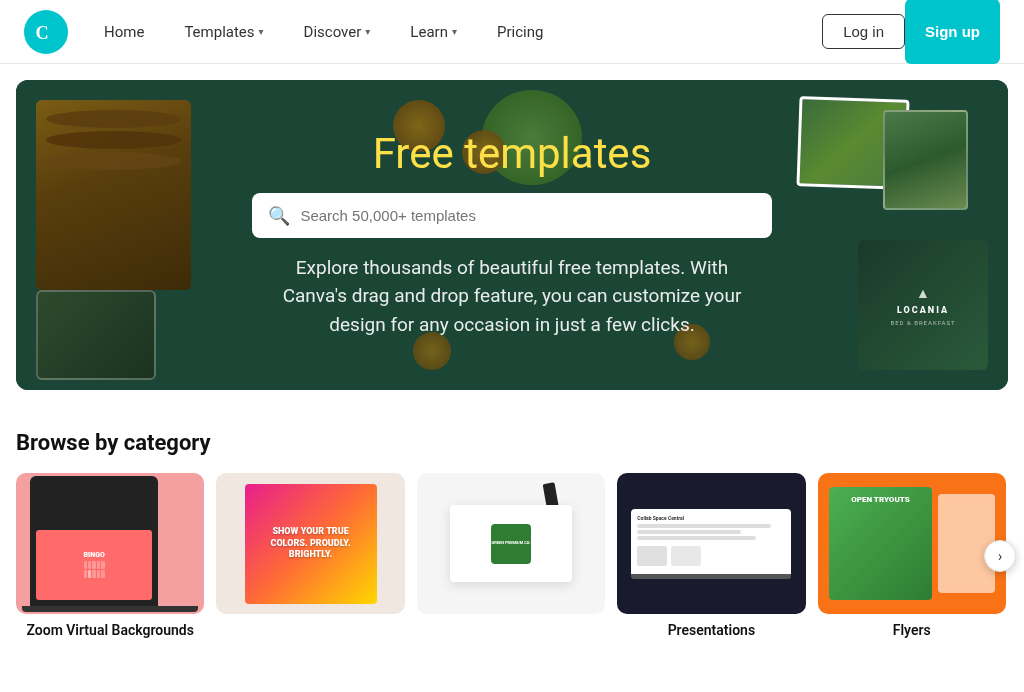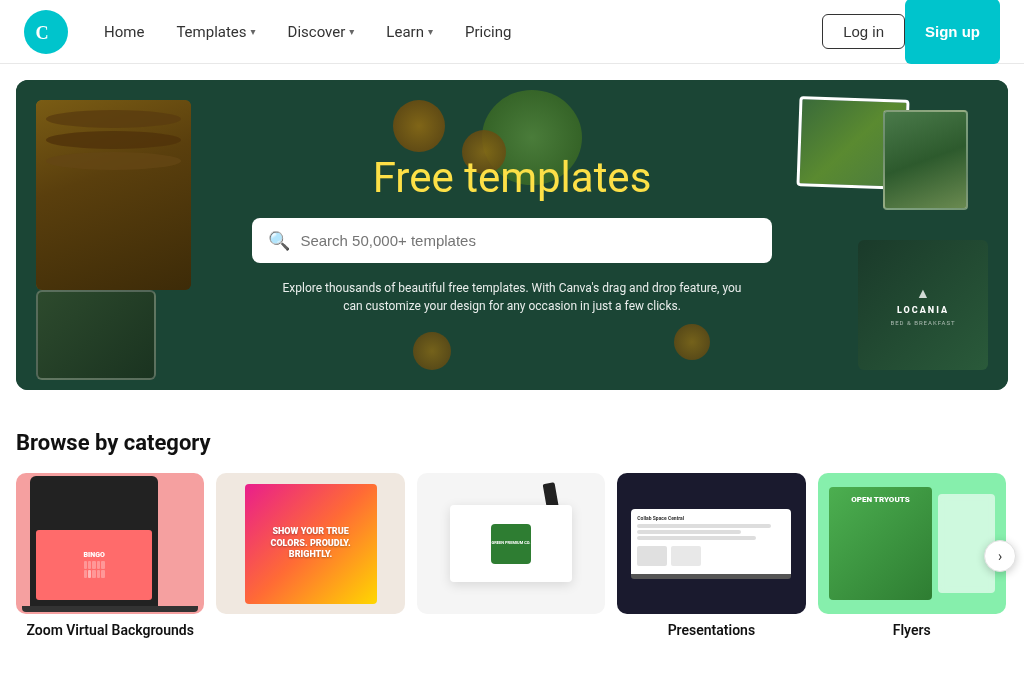--- a/index.html
+++ b/index.html
@@ -22,21 +22,21 @@
       display: flex;
       align-items: center;
       justify-content: center;
       margin-right: 24px;
       flex-shrink: 0;
     }
     .navbar-logo svg { width: 26px; height: 26px; }
     .navbar-links {
       display: flex;
       align-items: center;
-      gap: 8px;
+      gap: 16px;
       flex: 1;
     }
     .navbar-link {
       display: flex;
       align-items: center;
       gap: 4px;
       padding: 8px 12px;
       font-size: 15px;
       color: #333;
       cursor: pointer;
@@ -233,21 +233,21 @@
     .hero-search input {
       border: none;
       outline: none;
       font-size: 15px;
       color: #666;
       flex: 1;
       background: transparent;
     }
     .hero-subtitle {
       color: rgba(255,255,255,0.9);
-      font-size: 12px;
+      font-size: 19px;
       text-align: center;
       line-height: 1.5;
       max-width: 480px;
     }
 
     
     .browse-section {
       padding: 24px 16px 16px;
     }
     .browse-title {
@@ -405,21 +405,21 @@
       background: #ddd;
       border-radius: 2px;
     }
     .pres-base {
       background: #555;
       height: 5px;
       border-radius: 0 0 3px 3px;
     }
 
     .thumb-flyer-bg {
-      background: #86efac;
+      background: #f97316;
       width: 100%;
       height: 100%;
       display: flex;
       align-items: center;
       justify-content: center;
       gap: 6px;
     }
     .flyer-card {
       width: 55%;
       height: 80%;

